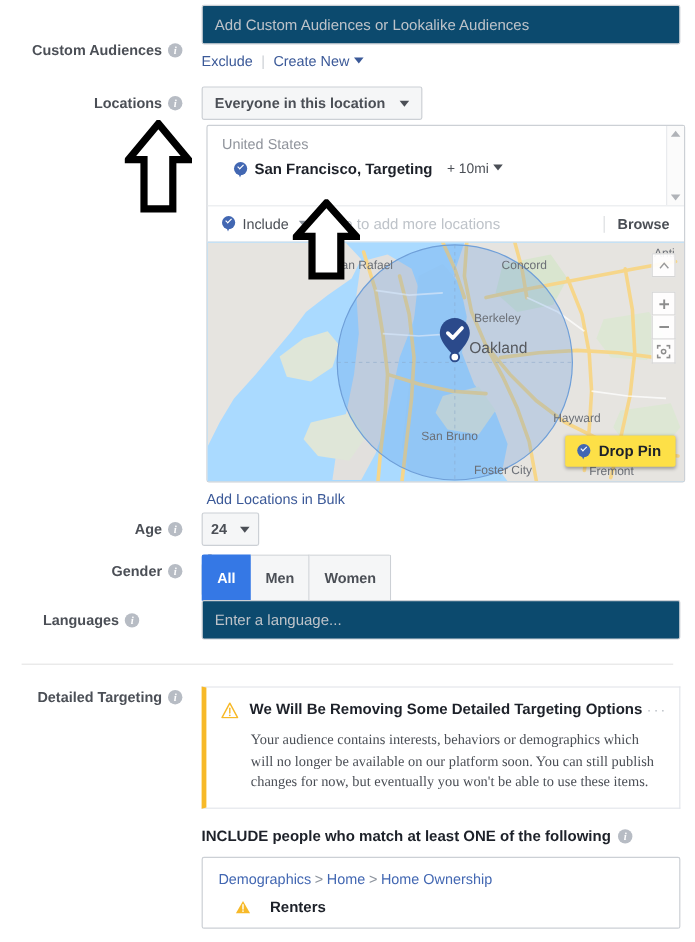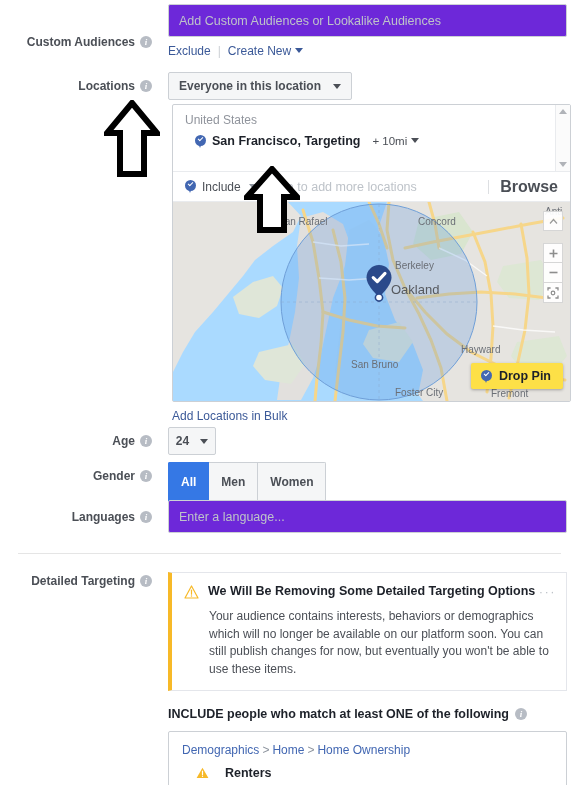--- a/index.html
+++ b/index.html
@@ -65,21 +65,21 @@
     font-family: "Liberation Serif", serif;
     flex: 0 0 auto;
   }
 
   
   .text-input {
     box-sizing: border-box;
     height: 33px;
     border: 1px solid #ccd0d5;
     border-radius: 2px;
-    background: #6d28d9;
+    background: #0c4a6e;
     display: flex;
     align-items: center;
     padding: 0 10px;
     color: #bec3c9;
     font-size: 12.5px;
   }
 
   
   .link {
     color: #3b5998;
@@ -243,21 +243,21 @@
     border-top: 5px solid #8d949e;
     margin: 0 10px 0 8px;
   }
   .include-input {
     flex: 1;
     color: #bec3c9;
     font-size: 12.5px;
   }
   .browse-btn {
     font-weight: bold;
-    font-size: 16px;
+    font-size: 12px;
     color: #4b4f56;
     padding: 0 12px 0 11px;
     border-left: 1px solid #dddfe2;
     cursor: pointer;
     line-height: 14px;
   }
 
   
   .map-wrap {
     position: relative;
@@ -394,20 +394,21 @@
     font-weight: bold;
     color: #1d2129;
     line-height: 15px;
   }
   .warn-body {
     margin: 9px 0 0 25px;
     font-size: 12px;
     color: #4b4f56;
     line-height: 17.5px;
     max-width: 340px;
+    font-family: Liberation Serif, serif;
   }
   .warn-dots {
     position: absolute;
     right: 10px;
     top: 11px;
     color: #bec3c9;
     font-size: 13px;
     letter-spacing: 1.4px;
     cursor: pointer;
   }
@@ -652,21 +653,21 @@
     <div class="field-col">
       <div class="seg">
         <div class="seg-item active">All</div>
         <div class="seg-item">Men</div>
         <div class="seg-item">Women</div>
       </div>
     </div>
   </div>
 
   <div class="row" style="top:500px;">
-    <div class="label-col" style="height:33px;">
+    <div class="label-col" style="height:33px;justify-content:center;">
       <span>Languages</span>
       <span class="info-icon">i</span>
     </div>
     <div class="field-col">
       <div class="text-input" style="width:399px;">
         <span>Enter a language...</span>
       </div>
     </div>
   </div>
 

